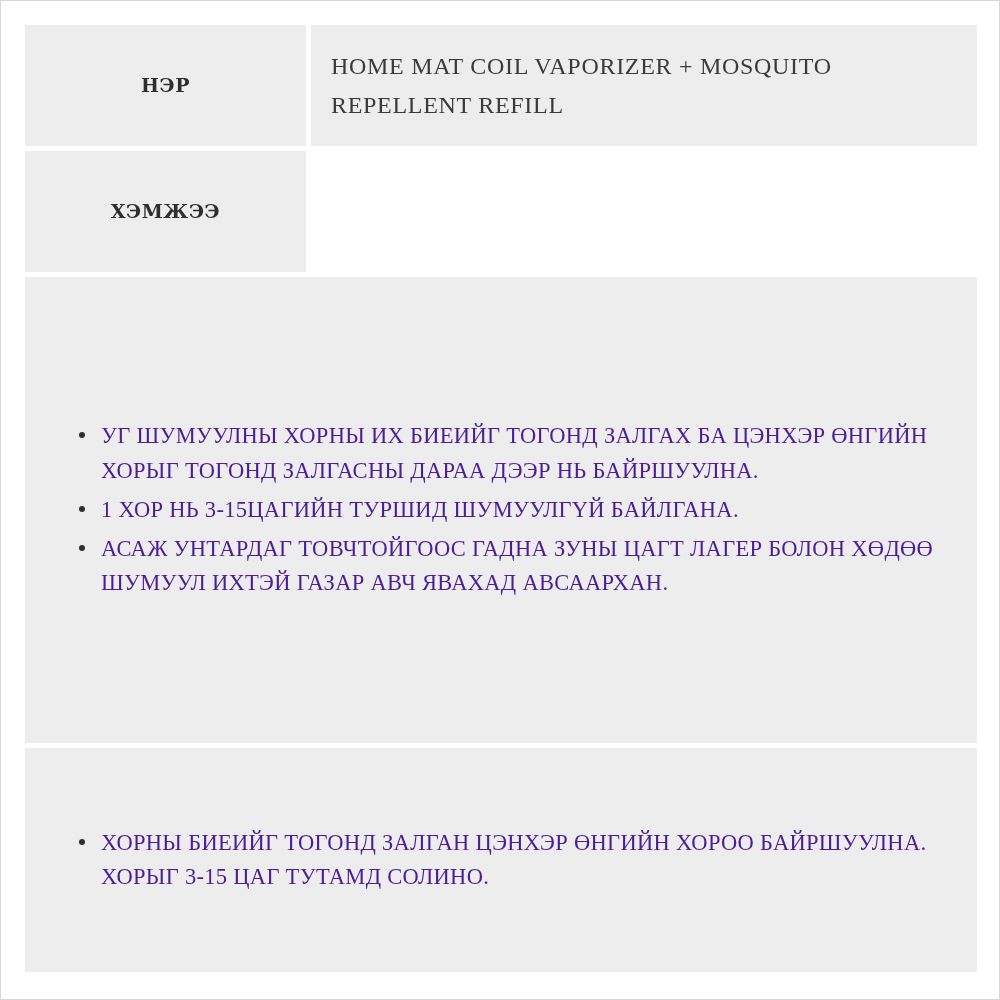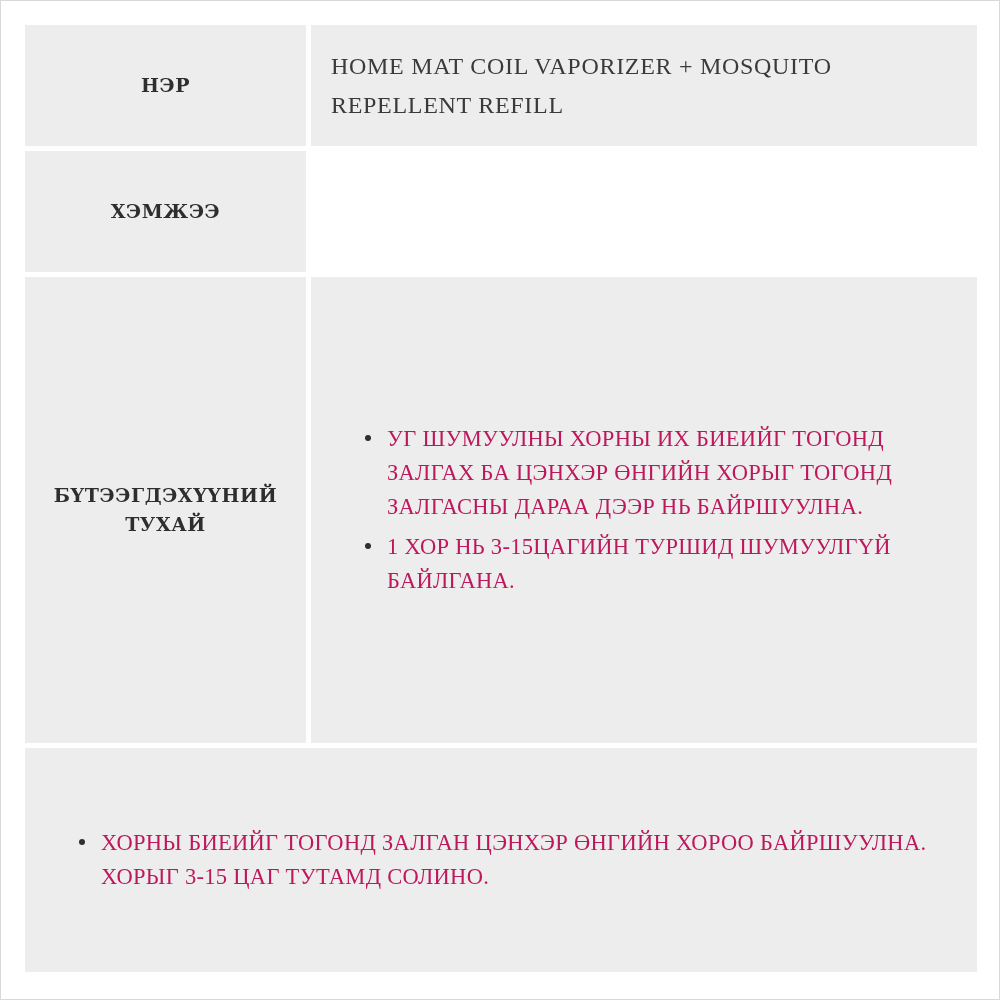--- a/index.html
+++ b/index.html
@@ -105,21 +105,21 @@
     width: 100%;
   }
 
   .bullet-item {
     position: relative;
     font-family: "Liberation Serif", serif;
     font-weight: 400;
     font-size: 22.5px;
     line-height: 1.52;
     letter-spacing: 0.3px;
-    color: #be185d;
+    color: #4c1d95;
     text-transform: uppercase;
     margin-bottom: 5px;
     padding-left: 22px;
     text-align: left;
   }
   .bullet-item:last-child { margin-bottom: 0; }
 
   .bullet-item::before {
     content: "";
     position: absolute;
@@ -146,27 +146,25 @@
       </div>
     </div>
 
     <div class="spec-row row-size">
       <div class="cell cell-label">
         <span class="label-text">ХЭМЖЭЭ</span>
       </div>
     </div>
 
     <div class="spec-row row-about">
-      <div class="cell cell-label">
-        <span class="label-text">БҮТЭЭГДЭХҮҮНИЙ ТУХАЙ</span>
-      </div>
       <div class="cell cell-value">
         <ul class="bullet-list">
           <li class="bullet-item">УГ ШУМУУЛНЫ ХОРНЫ ИХ БИЕИЙГ ТОГОНД ЗАЛГАХ БА ЦЭНХЭР ӨНГИЙН ХОРЫГ ТОГОНД ЗАЛГАСНЫ ДАРАА ДЭЭР НЬ БАЙРШУУЛНА.</li>
           <li class="bullet-item">1 ХОР НЬ 3-15ЦАГИЙН ТУРШИД ШУМУУЛГҮЙ БАЙЛГАНА.</li>
+          <li class="bullet-item">АСАЖ УНТАРДАГ ТОВЧТОЙГООС ГАДНА ЗУНЫ ЦАГТ ЛАГЕР БОЛОН ХӨДӨӨ ШУМУУЛ ИХТЭЙ ГАЗАР АВЧ ЯВАХАД АВСААРХАН.</li>
         </ul>
       </div>
     </div>
 
     <div class="spec-row row-usage">
       <div class="cell cell-value">
         <ul class="bullet-list">
           <li class="bullet-item">ХОРНЫ БИЕИЙГ ТОГОНД ЗАЛГАН ЦЭНХЭР ӨНГИЙН ХОРОО БАЙРШУУЛНА. ХОРЫГ 3-15 ЦАГ ТУТАМД СОЛИНО.</li>
         </ul>
       </div>

